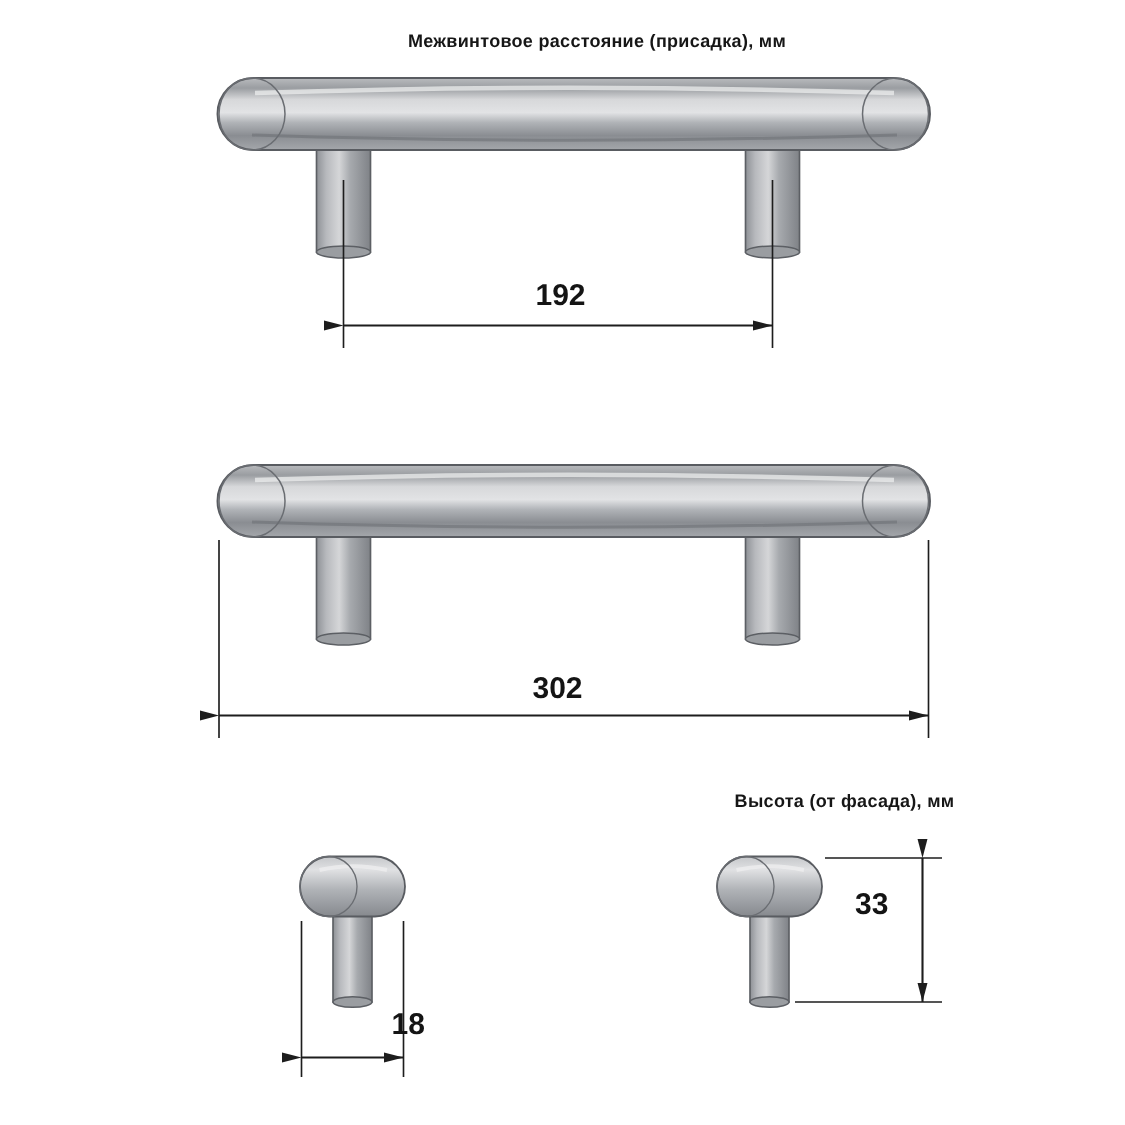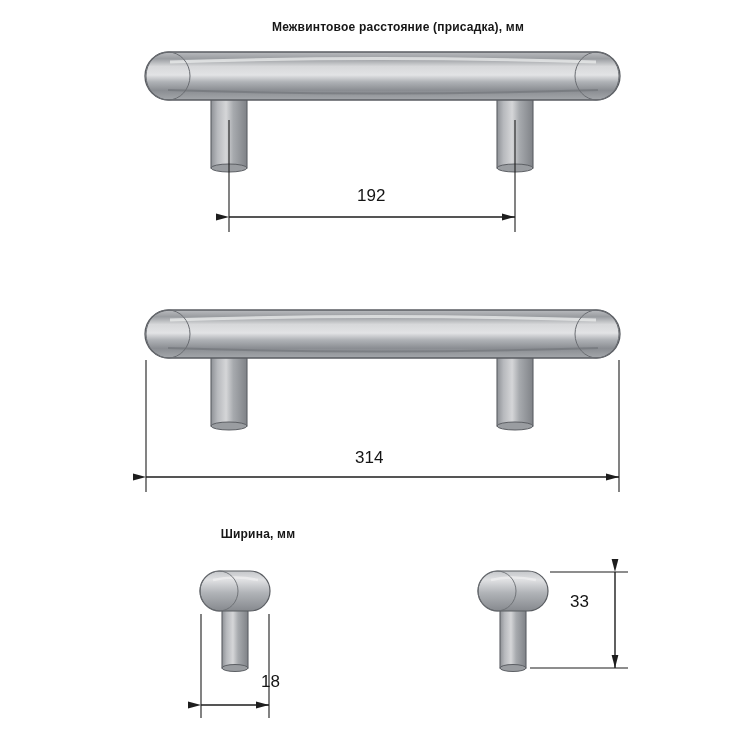--- a/index.html
+++ b/index.html
@@ -25,22 +25,22 @@
     font-size: 12px;
     font-weight: bold;
     letter-spacing: 0.2px;
     text-align: center;
     white-space: nowrap;
     color: #161616;
     margin-left: 23px;
   }
   .dim-label {
     position: absolute;
-    font-size: 17px;
-    font-weight: normal;
+    font-size: 20px;
+    font-weight: bold;
     color: #141414;
     white-space: nowrap;
   }
   svg {
     display: block;
   }
   .svg-layer {
     position: absolute;
     left: 0;
     top: 0;
@@ -142,20 +142,20 @@
       <ellipse cx="497" cy="591" rx="19" ry="20" fill="none" stroke="#6a6d72" stroke-width="0.9"></ellipse>
       <line x1="550" y1="572" x2="628" y2="572" stroke="#1d1d1d" stroke-width="1.1"></line>
       <line x1="530" y1="668" x2="628" y2="668" stroke="#1d1d1d" stroke-width="1.1"></line>
       <line x1="615" y1="572" x2="615" y2="668" stroke="#1d1d1d" stroke-width="1.4" marker-start="url(#arrL)" marker-end="url(#arrR)"></line>
     </g>
   </svg>
 
   <div class="caption" style="left:0; top:20px; width:750px;">Межвинтовое расстояние (присадка), мм</div>
   <div class="dim-label" style="left:357px; top:186px;">192</div>
 
-  <div class="dim-label" style="left:355px; top:448px;">314</div>
+  <div class="dim-label" style="left:355px; top:448px;">302</div>
 
-  <div class="caption" style="left:140px; top:527px; width:190px;">Ширина, мм</div>
   <div class="dim-label" style="left:221px; top:672px;margin-left:40px;">18</div>
 
+  <div class="caption" style="left:395px; top:527px; width:290px;">Высота (от фасада), мм</div>
   <div class="dim-label" style="left:570px; top:592px;">33</div>
 
 </div>
 
 </body></html>

